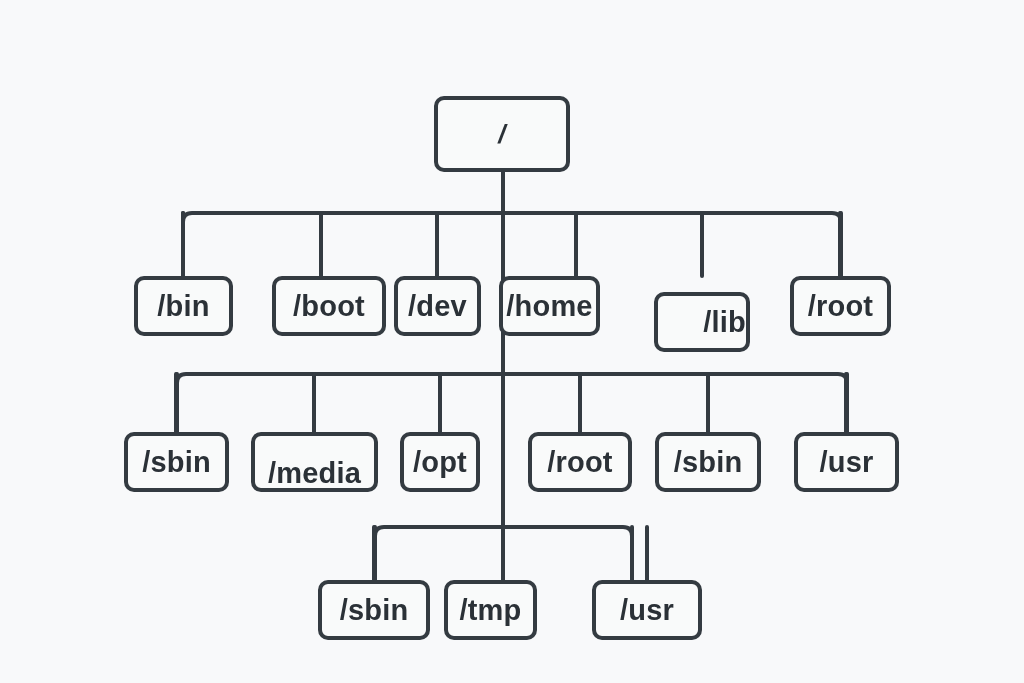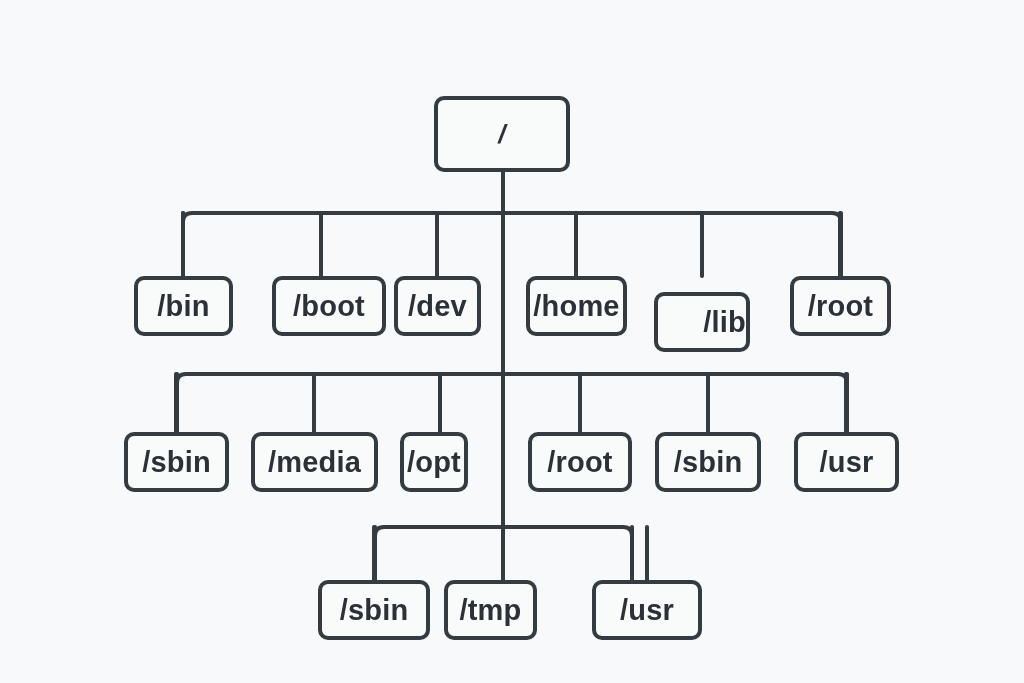--- a/index.html
+++ b/index.html
@@ -89,36 +89,36 @@
       </div>
       <div class="node" style="left: 134px; top: 276px; width: 99px; height: 60px;">
         <span class="node-label">/bin</span>
       </div>
       <div class="node" style="left: 272px; top: 276px; width: 114px; height: 60px;">
         <span class="node-label">/boot</span>
       </div>
       <div class="node" style="left: 394px; top: 276px; width: 87px; height: 60px; align-items: center;">
         <span class="node-label">/dev</span>
       </div>
-      <div class="node" style="left: 526px; top: 276px; width: 101px; height: 60px;">
+      <div class="node" style="left: 499px; top: 276px; width: 101px; height: 60px;">
         <span class="node-label">/home</span>
       </div>
       <div class="node" style="left: 654px; top: 292px; width: 96px; height: 60px; justify-content: flex-end;">
         <span class="node-label">/lib</span>
       </div>
       <div class="node" style="left: 790px; top: 276px; width: 101px; height: 60px;">
         <span class="node-label">/root</span>
       </div>
       <div class="node" style="left: 124px; top: 432px; width: 105px; height: 60px;">
         <span class="node-label">/sbin</span>
       </div>
-      <div class="node" style="left: 251px; top: 432px; width: 127px; height: 60px;">
+      <div class="node" style="left: 251px; top: 432px; width: 127px; height: 60px; align-items: flex-end;">
         <span class="node-label">/media</span>
       </div>
-      <div class="node" style="left: 400px; top: 432px; width: 68px; height: 60px;">
+      <div class="node" style="left: 400px; top: 432px; width: 80px; height: 60px;">
         <span class="node-label">/opt</span>
       </div>
       <div class="node" style="left: 528px; top: 432px; width: 104px; height: 60px;">
         <span class="node-label">/root</span>
       </div>
       <div class="node" style="left: 655px; top: 432px; width: 106px; height: 60px;">
         <span class="node-label">/sbin</span>
       </div>
       <div class="node" style="left: 794px; top: 432px; width: 105px; height: 60px;">
         <span class="node-label">/usr</span>

